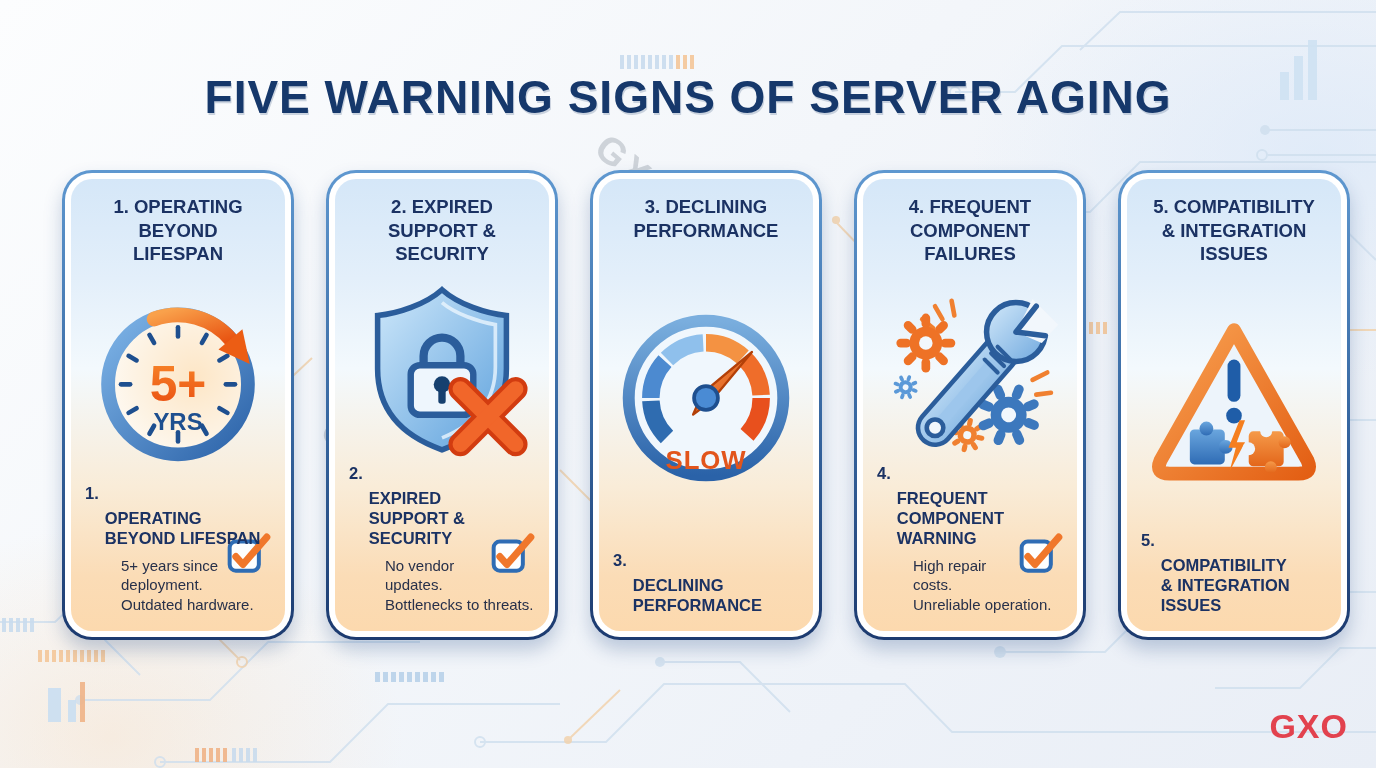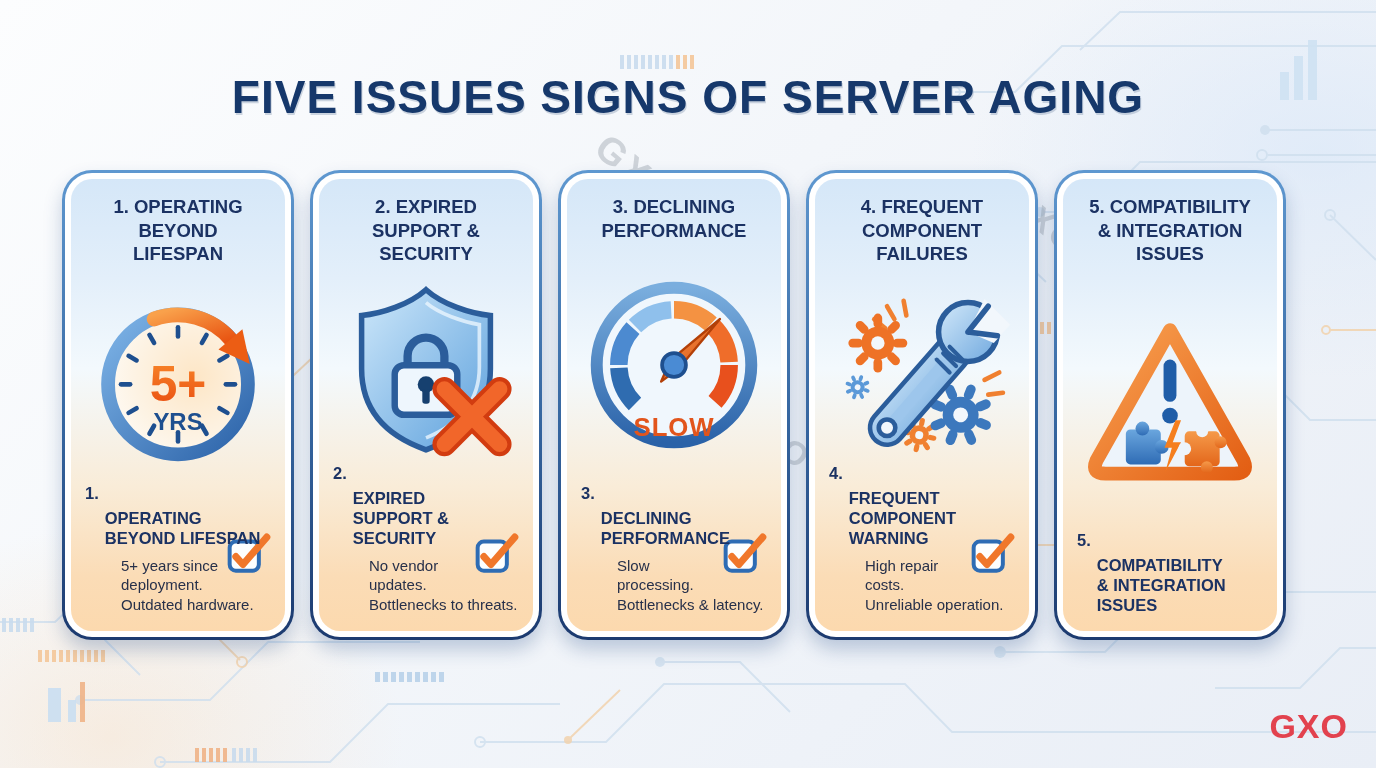--- a/index.html
+++ b/index.html
@@ -12,21 +12,21 @@
   }
   .deco{position:absolute;inset:0;pointer-events:none;}
   .page-title{position:absolute;left:0;right:0;top:70px;text-align:center;
     font-size:46px;font-weight:bold;letter-spacing:1px;color:#16386b;
     text-shadow:1px 2px 0 rgba(120,140,170,0.35);white-space:nowrap;}
   .wm{position:absolute;font-weight:bold;font-size:38px;letter-spacing:3px;
     color:#9aa2ac;opacity:0.42;transform:rotate(40deg);transform-origin:left top;}
   .wm.small{font-size:33px;}
   .brand{position:absolute;right:28px;bottom:22px;font-size:34px;font-weight:bold;
     letter-spacing:1px;color:#e2424e;}
-  .cards{position:absolute;left:62px;top:170px;display:flex;gap:16px;}
+  .cards{position:absolute;left:62px;top:170px;display:flex;gap:32px;}
   .card{width:226px;height:464px;border-radius:30px;padding:3px;
     background:linear-gradient(180deg,#5f98d0 0%,#35659f 55%,#1c3a6f 100%);
     box-shadow:0 10px 18px rgba(30,70,130,0.25);}
   .card-white{width:100%;height:100%;box-sizing:border-box;border-radius:27px;
     background:#ffffff;padding:6px;}
   .card-body{position:relative;width:100%;height:100%;box-sizing:border-box;border-radius:21px;
     overflow:hidden;display:flex;flex-direction:column;
     background:linear-gradient(180deg,#d5e7f8 0%,#e3effa 22%,#f3f9fd 42%,#f9ecd8 68%,#fbdcb6 88%,#fcd9ae 100%);}
   .card-title{margin:16px 8px 4px 8px;text-align:center;font-size:18.5px;line-height:1.28;
     font-weight:bold;color:#1b3263;white-space:pre-line;}
@@ -188,21 +188,21 @@
   </g>
 </svg>
 
 <span class="wm" style="left:218px;top:178px;">GXO</span>
 <span class="wm small" style="left:338px;top:412px;">GXO</span>
 <span class="wm" style="left:614px;top:126px;">GXO</span>
 <span class="wm small" style="left:756px;top:396px;">GXO</span>
 <span class="wm small" style="left:1024px;top:180px;">GXO</span>
 <span class="wm small" style="left:1150px;top:466px;">GXO</span>
 
-<div class="page-title">FIVE ISSUES SIGNS OF SERVER AGING</div>
+<div class="page-title">FIVE WARNING SIGNS OF SERVER AGING</div>
 
 <div class="cards">
 
   <div class="card">
     <div class="card-white">
           <div class="card-body">
       <div class="card-title">1. OPERATING
 BEYOND
 LIFESPAN</div>
       <div class="icon-wrap">
@@ -342,27 +342,20 @@
           <circle cx="100" cy="100" r="13" fill="#4a8bd4" stroke="#1e4f8f" stroke-width="4"></circle>
           <text x="100" y="177" text-anchor="middle" font-size="28" font-weight="bold" letter-spacing="1" fill="#e2551c">SLOW</text>
         </svg>
       </div>
       <div class="lower">
         <div class="check-head">
           <span class="num">3.</span>
           <span class="ct">DECLINING
 PERFORMANCE</span>
         </div>
-        <div class="desc-row">
-          <svg class="cbx" viewBox="0 0 52 46">
-            <rect x="3" y="10" width="33" height="33" rx="7" fill="#fdfefe" stroke="#2e6cb4" stroke-width="4.5"></rect>
-            <path d="M10 27 L18 36 L45 5" fill="none" stroke="#f0772b" stroke-width="8" stroke-linecap="round" stroke-linejoin="round"></path>
-          </svg>
-          <span class="desc">Slow processing. Bottlenecks &amp; latency.</span>
-        </div>
       </div>
     </div>
         </div>
   </div>
 
   <div class="card">
     <div class="card-white">
           <div class="card-body">
       <div class="card-title">4. FREQUENT
 COMPONENT

